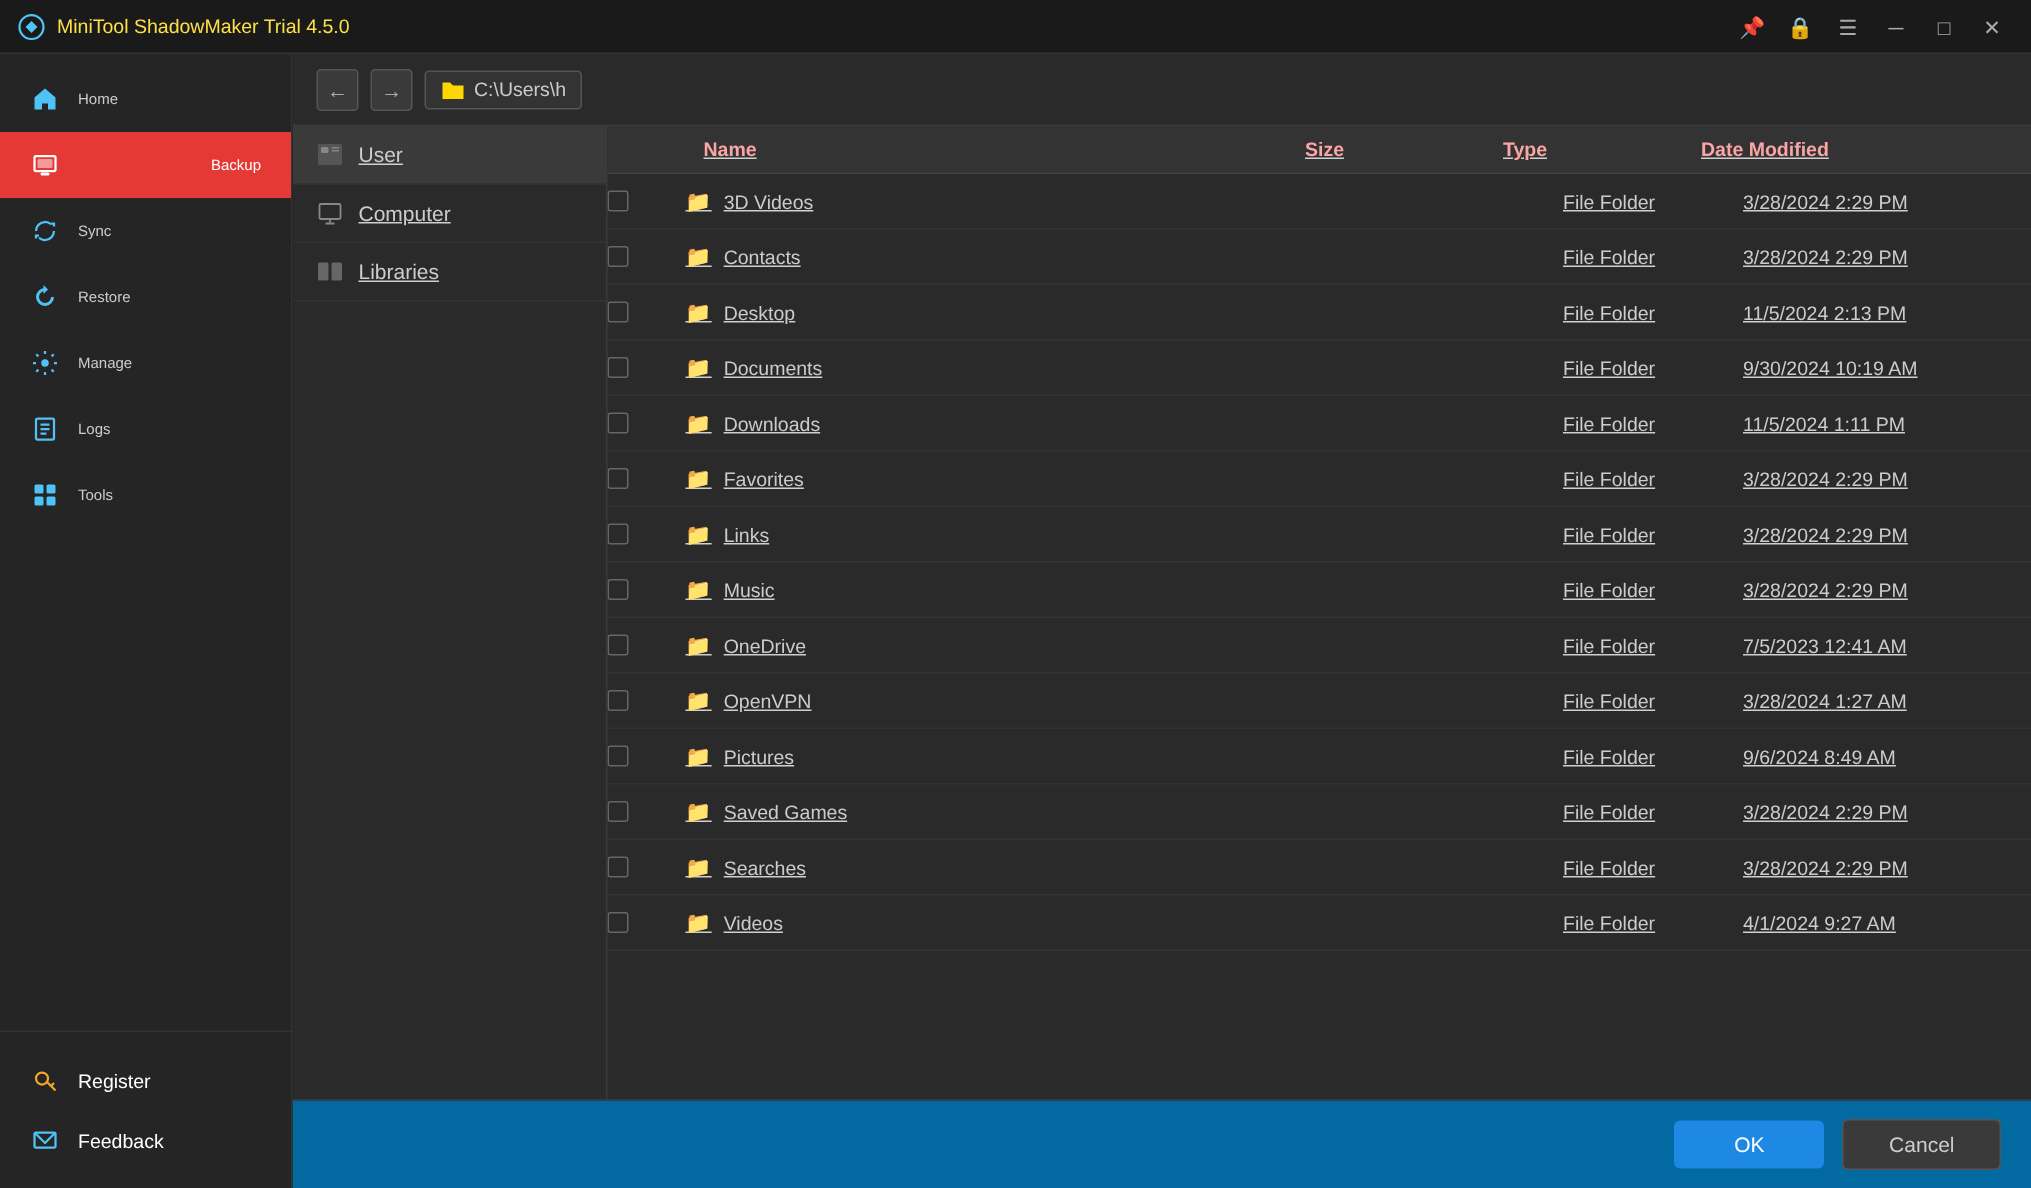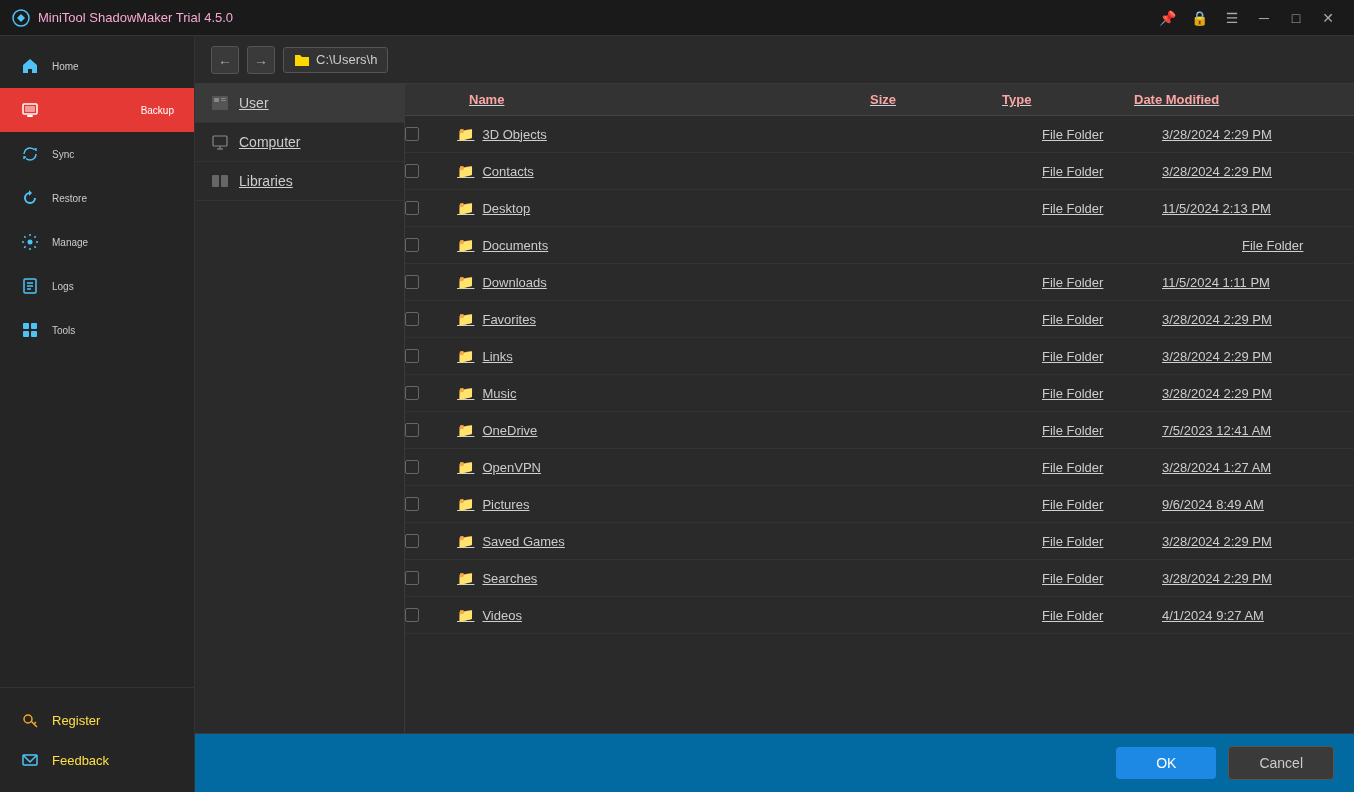--- a/index.html
+++ b/index.html
@@ -6,21 +6,21 @@
     body { width: 1354px; height: 792px; background: #1e1e1e; font-family: 'Segoe UI', Arial, sans-serif; color: #d0d0d0; overflow: hidden; }
 
     
     .title-bar {
       display: flex; align-items: center; justify-content: space-between;
       background: #1a1a1a; height: 36px; padding: 0 12px;
       border-bottom: 1px solid #333;
     }
     .title-bar-left { display: flex; align-items: center; gap: 8px; }
     .title-bar-logo { width: 18px; height: 18px; }
-    .title-bar-title { font-size: 13px; color: #f9a8d4; }
+    .title-bar-title { font-size: 13px; color: #fde047; }
     .title-bar-controls { display: flex; gap: 4px; }
     .title-bar-controls span {
       width: 28px; height: 28px; display: flex; align-items: center; justify-content: center;
       cursor: pointer; color: #aaa; font-size: 14px; border-radius: 3px;
     }
 
     
     .main-layout { display: flex; height: calc(792px - 36px); }
 
     
@@ -31,21 +31,21 @@
     .sidebar-nav { flex: 1; padding-top: 8px; }
     .sidebar-item {
       display: flex; align-items: center; gap: 12px;
       padding: 12px 20px; cursor: pointer; color: #ccc; font-size: 10px;
     }
     .sidebar-item.active { background: #e53935; color: #fff; justify-content: space-between; }
     .sidebar-icon { width: 20px; height: 20px; display: flex; align-items: center; justify-content: center; flex-shrink: 0; }
     .sidebar-bottom { padding: 12px 0; border-top: 1px solid #333; }
     .sidebar-bottom-item {
       display: flex; align-items: center; gap: 12px;
-      padding: 10px 20px; cursor: pointer; color: #fde047; font-size: 13px;
+      padding: 10px 20px; cursor: pointer; color: #ffffff; font-size: 13px;
     }
 
     
     .content { flex: 1; display: flex; flex-direction: column; background: #2a2a2a; overflow: hidden; }
 
     
     .toolbar {
       display: flex; align-items: center; gap: 8px;
       padding: 8px 16px; background: #2a2a2a; border-bottom: 1px solid #3a3a3a;
       height: 48px;
@@ -312,21 +312,21 @@
         </div>
 
         <div class="file-list-body" id="file-list-body">
 
         <div class="file-row">
       <div class="col-check">
         <div class="checkbox"></div>
       </div>
       <div class="col-name">
         <span class="folder-icon">📁</span>
-        <span>3D Objects</span>
+        <span>3D Videos</span>
       </div>
       <div class="col-size"></div>
       <div class="col-type">File Folder</div>
       <div class="col-date">3/28/2024 2:29 PM</div>
     </div>
             <div class="file-row">
       <div class="col-check">
         <div class="checkbox"></div>
       </div>
       <div class="col-name">
@@ -352,20 +352,21 @@
             <div class="file-row">
       <div class="col-check">
         <div class="checkbox"></div>
       </div>
       <div class="col-name">
         <span class="folder-icon">📁</span>
         <span>Documents</span>
       </div>
       <div class="col-size"></div>
       <div class="col-type">File Folder</div>
+      <div class="col-date">9/30/2024 10:19 AM</div>
     </div>
             <div class="file-row">
       <div class="col-check">
         <div class="checkbox"></div>
       </div>
       <div class="col-name">
         <span class="folder-icon">📁</span>
         <span>Downloads</span>
       </div>
       <div class="col-size"></div>

